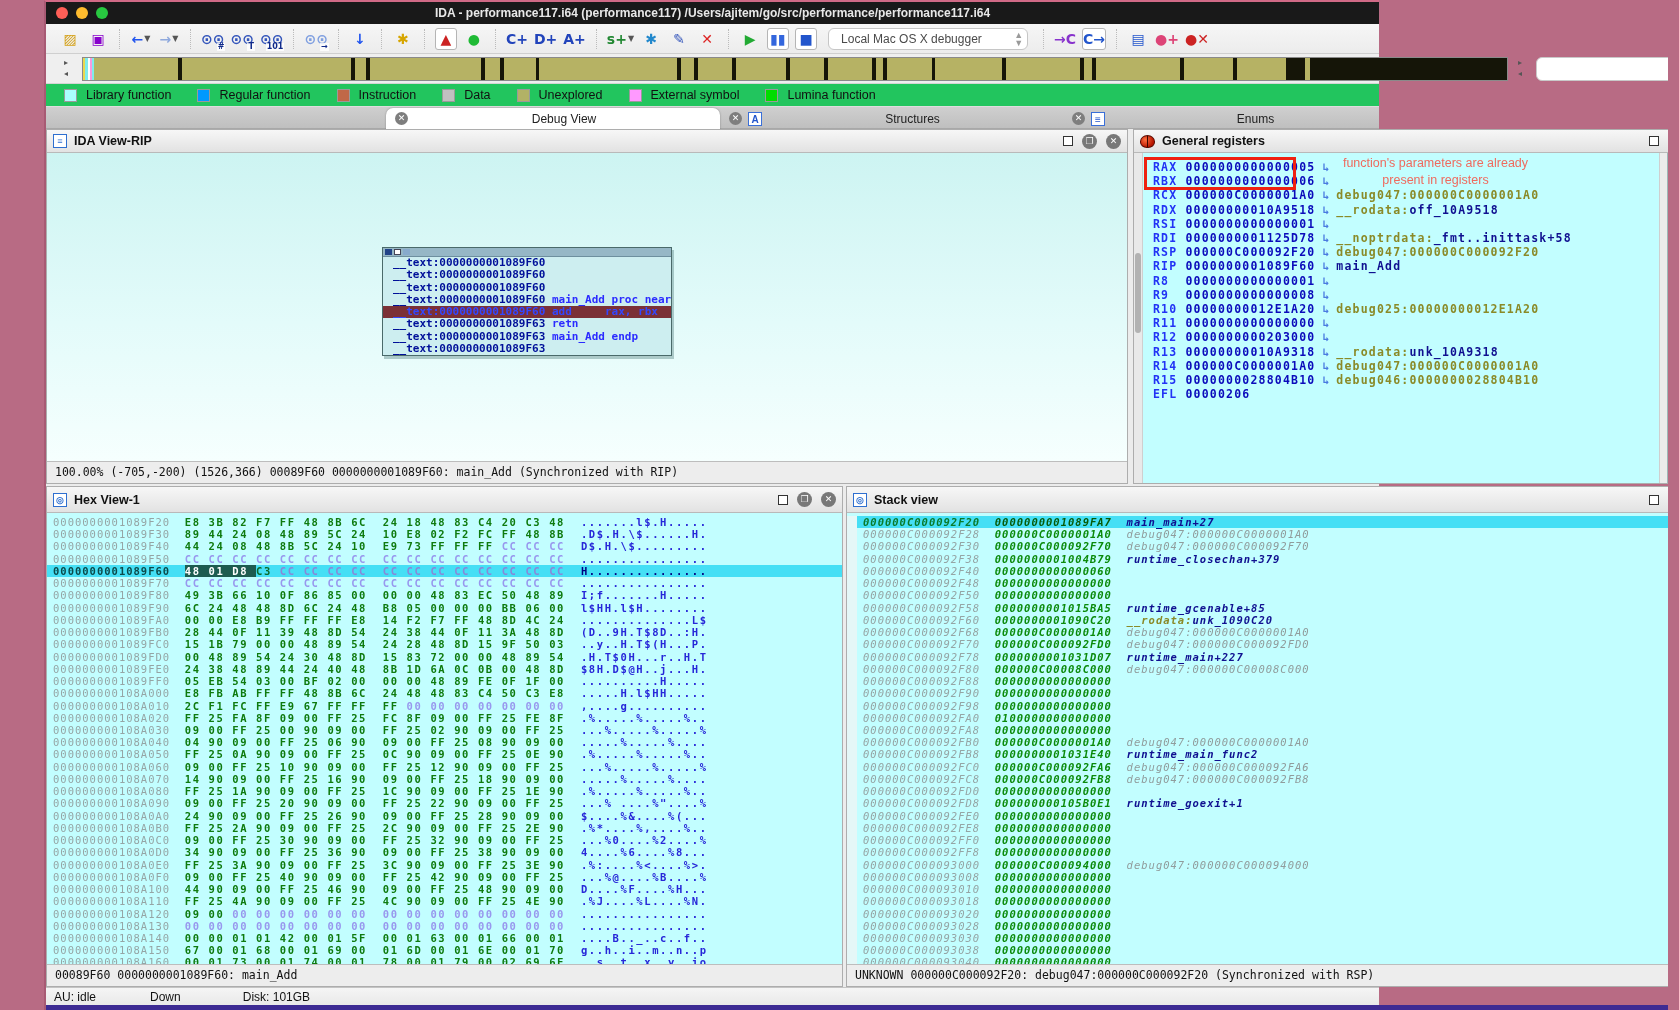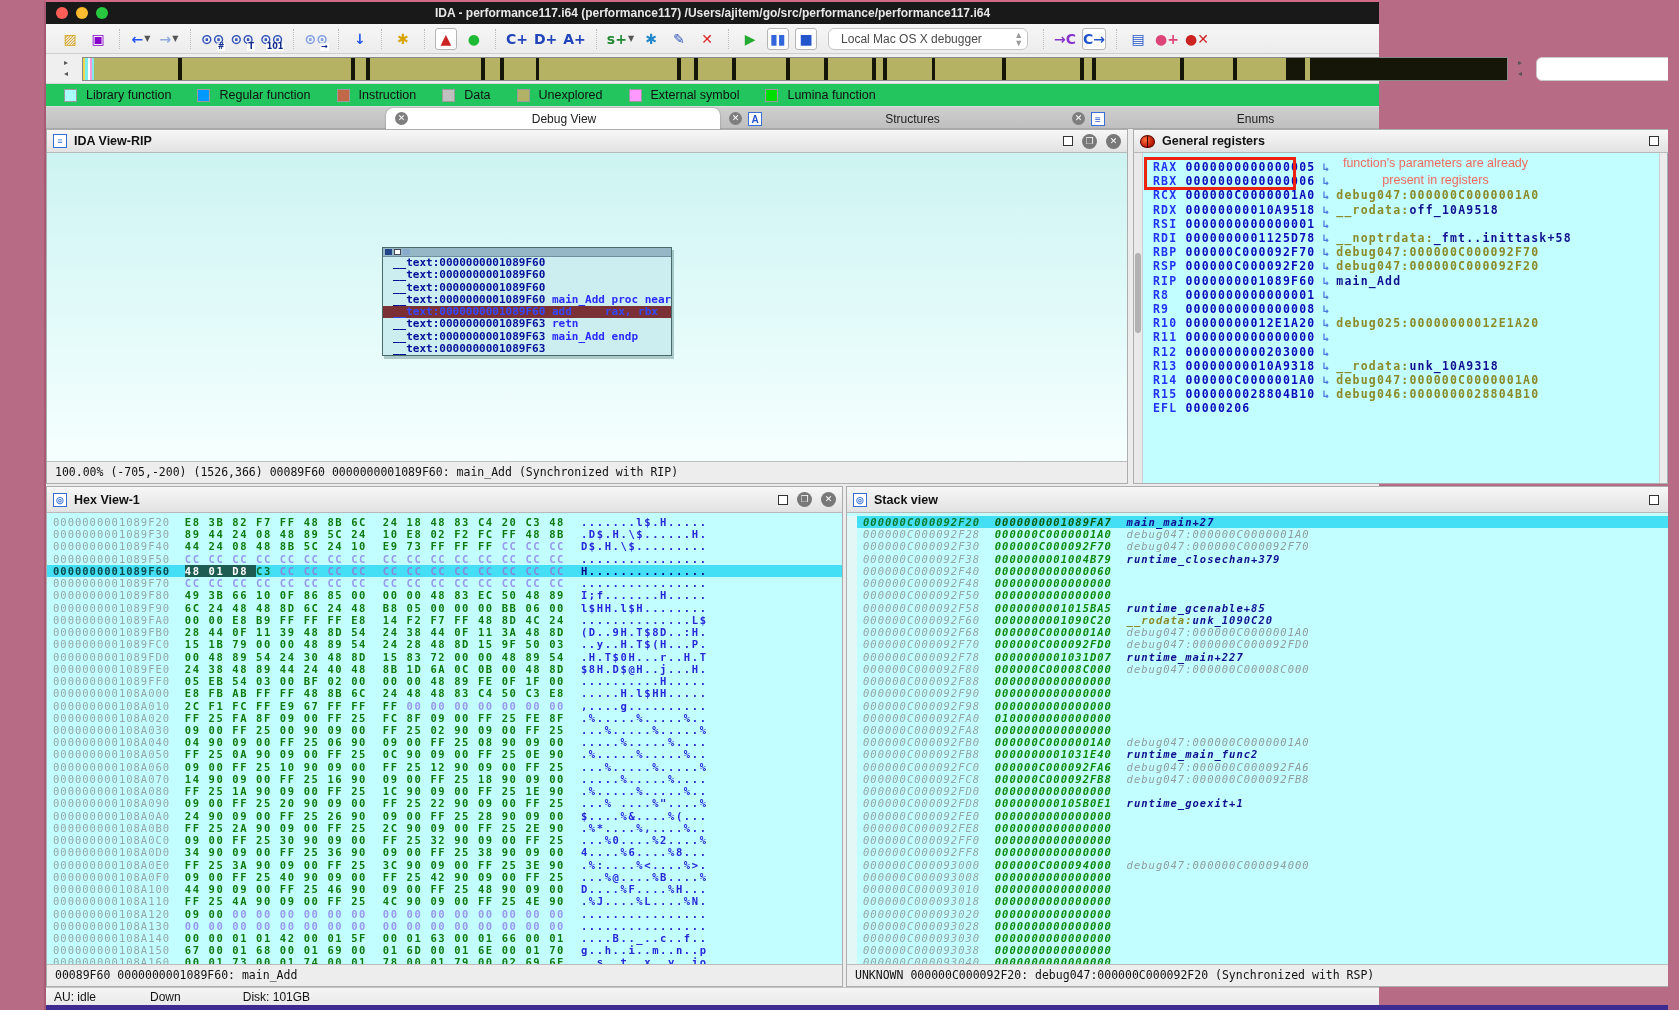--- a/index.html
+++ b/index.html
@@ -399,21 +399,20 @@
         <div class="annot">
           <div>function's parameters are already</div>
           <div>present in registers</div>
         </div>
       <div class="rgrow"><span class="rgname">RAX </span><span class="rgval">0000000000000005</span><span class="rgarr"> ↳ </span></div>
           <div class="rgrow"><span class="rgname">RBX </span><span class="rgval">0000000000000006</span><span class="rgarr"> ↳ </span></div>
           <div class="rgrow"><span class="rgname">RCX </span><span class="rgval">000000C0000001A0</span><span class="rgarr"> ↳ </span><span class="seg-o">debug047:000000C0000001A0</span></div>
           <div class="rgrow"><span class="rgname">RDX </span><span class="rgval">00000000010A9518</span><span class="rgarr"> ↳ </span><span class="seg-o">__rodata:</span><span class="seg-n">off_10A9518</span></div>
           <div class="rgrow"><span class="rgname">RSI </span><span class="rgval">0000000000000001</span><span class="rgarr"> ↳ </span></div>
           <div class="rgrow"><span class="rgname">RDI </span><span class="rgval">0000000001125D78</span><span class="rgarr"> ↳ </span><span class="seg-o">__noptrdata:</span><span class="seg-n">_fmt..inittask+58</span></div>
-          <div class="rgrow"><span class="rgname">RBP </span><span class="rgval">000000C000092F70</span><span class="rgarr"> ↳ </span><span class="seg-o">debug047:000000C000092F70</span></div>
           <div class="rgrow"><span class="rgname">RSP </span><span class="rgval">000000C000092F20</span><span class="rgarr"> ↳ </span><span class="seg-o">debug047:000000C000092F20</span></div>
           <div class="rgrow"><span class="rgname">RIP </span><span class="rgval">0000000001089F60</span><span class="rgarr"> ↳ </span><span class="seg-n">main_Add</span></div>
           <div class="rgrow"><span class="rgname">R8  </span><span class="rgval">0000000000000001</span><span class="rgarr"> ↳ </span></div>
           <div class="rgrow"><span class="rgname">R9  </span><span class="rgval">0000000000000008</span><span class="rgarr"> ↳ </span></div>
           <div class="rgrow"><span class="rgname">R10 </span><span class="rgval">00000000012E1A20</span><span class="rgarr"> ↳ </span><span class="seg-o">debug025:00000000012E1A20</span></div>
           <div class="rgrow"><span class="rgname">R11 </span><span class="rgval">0000000000000000</span><span class="rgarr"> ↳ </span></div>
           <div class="rgrow"><span class="rgname">R12 </span><span class="rgval">0000000000203000</span><span class="rgarr"> ↳ </span></div>
           <div class="rgrow"><span class="rgname">R13 </span><span class="rgval">00000000010A9318</span><span class="rgarr"> ↳ </span><span class="seg-o">__rodata:</span><span class="seg-n">unk_10A9318</span></div>
           <div class="rgrow"><span class="rgname">R14 </span><span class="rgval">000000C0000001A0</span><span class="rgarr"> ↳ </span><span class="seg-o">debug047:000000C0000001A0</span></div>
           <div class="rgrow"><span class="rgname">R15 </span><span class="rgval">0000000028804B10</span><span class="rgarr"> ↳ </span><span class="seg-o">debug046:0000000028804B10</span></div>

